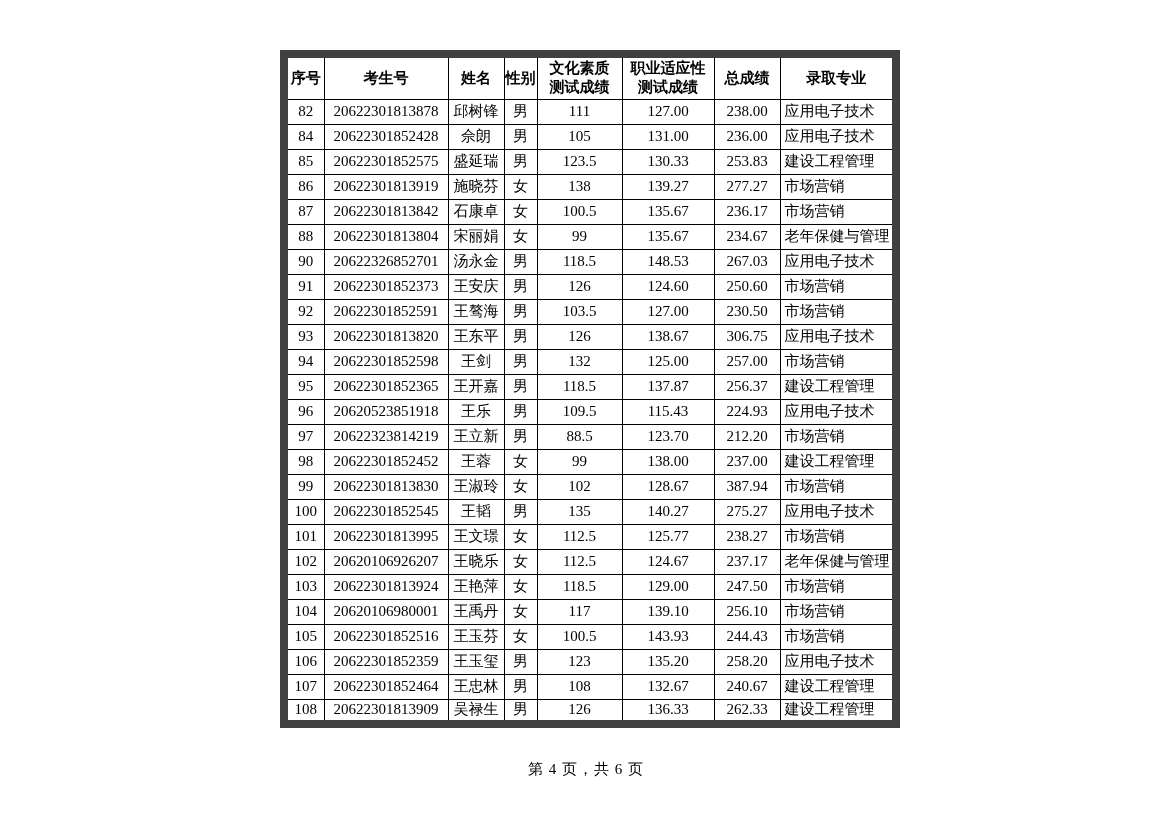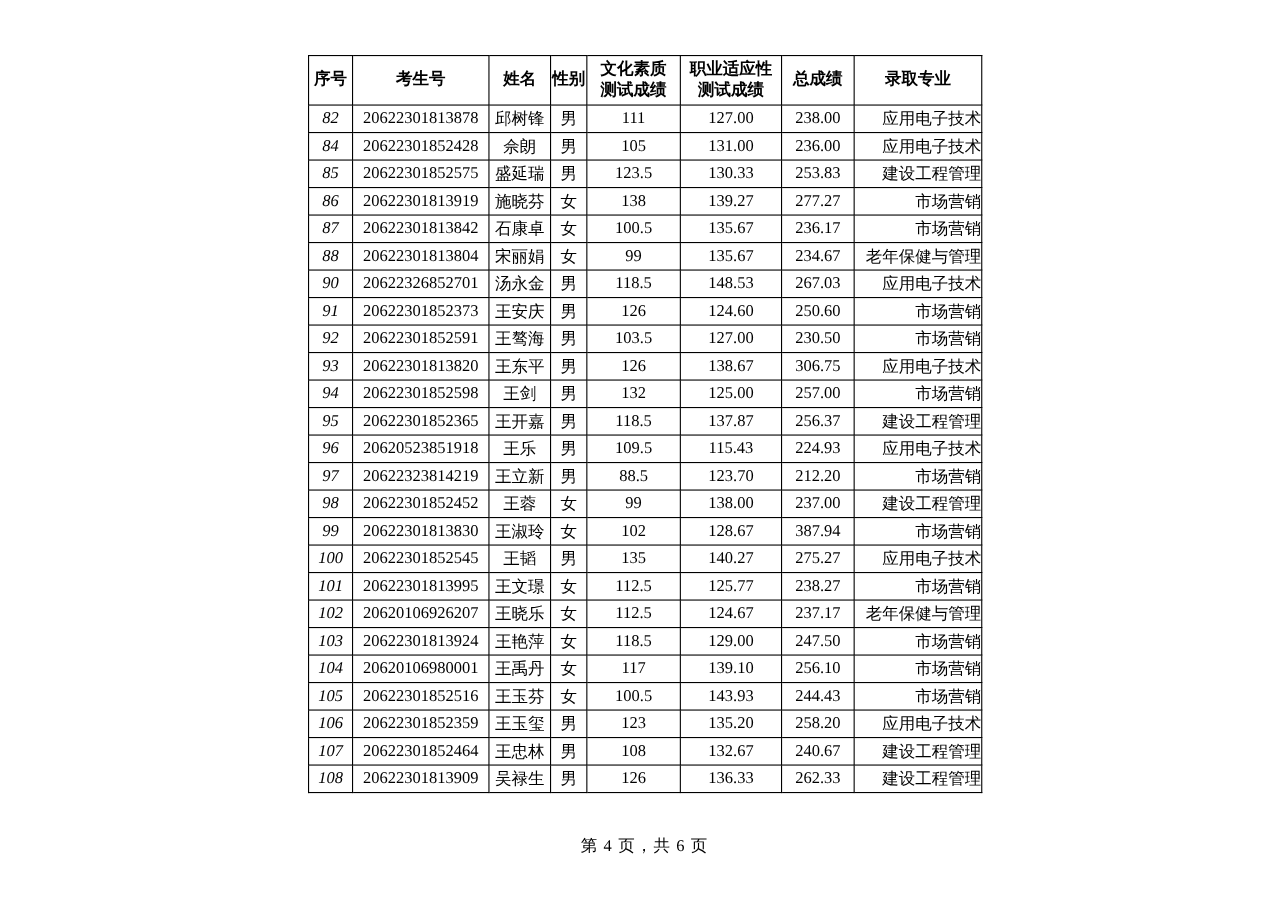--- a/index.html
+++ b/index.html
@@ -14,46 +14,46 @@
     width: 1170px; height: 827px;
     background: #ffffff;
     overflow: hidden;
   }
   table.score-table {
     position: absolute;
     left: 280px; top: 50px;
     width: 612px;
     border-collapse: collapse;
     table-layout: fixed;
-    border: 1px solid #404040;
+    border: 8px solid #404040;
   }
   .score-table th, .score-table td {
     border: 1px solid #000000;
     text-align: center;
     vertical-align: middle;
     font-size: 15px;
     overflow: hidden;
     white-space: nowrap;
   }
   .score-table th {
     height: 45px;
     font-weight: bold;
     white-space: pre-line;
     line-height: 1.3;
   }
   .score-table td { height: 25px; font-weight: normal; }
-  .col-no    { width: 40px; font-style: italic; }
+  .col-no    { width: 40px; }
   .col-id    { width: 124px; }
   .col-name  { width: 56px; }
   .col-gender{ width: 33px; }
   .col-score1{ width: 85px; }
   .col-score2{ width: 92px; }
   .col-total { width: 66px; }
   .col-major { width: 116px; }
-  td.col-major { text-align: right; padding-left: 4px; margin-top: 24px; }
+  td.col-major { text-align: left; padding-left: 4px; margin-top: 24px; }
   .page-footer {
     position: absolute;
     left: 280px; top: 760px;
     width: 612px;
     text-align: center;
     font-size: 15px;
     letter-spacing: 1px;
   }
 </style>
 </head>

